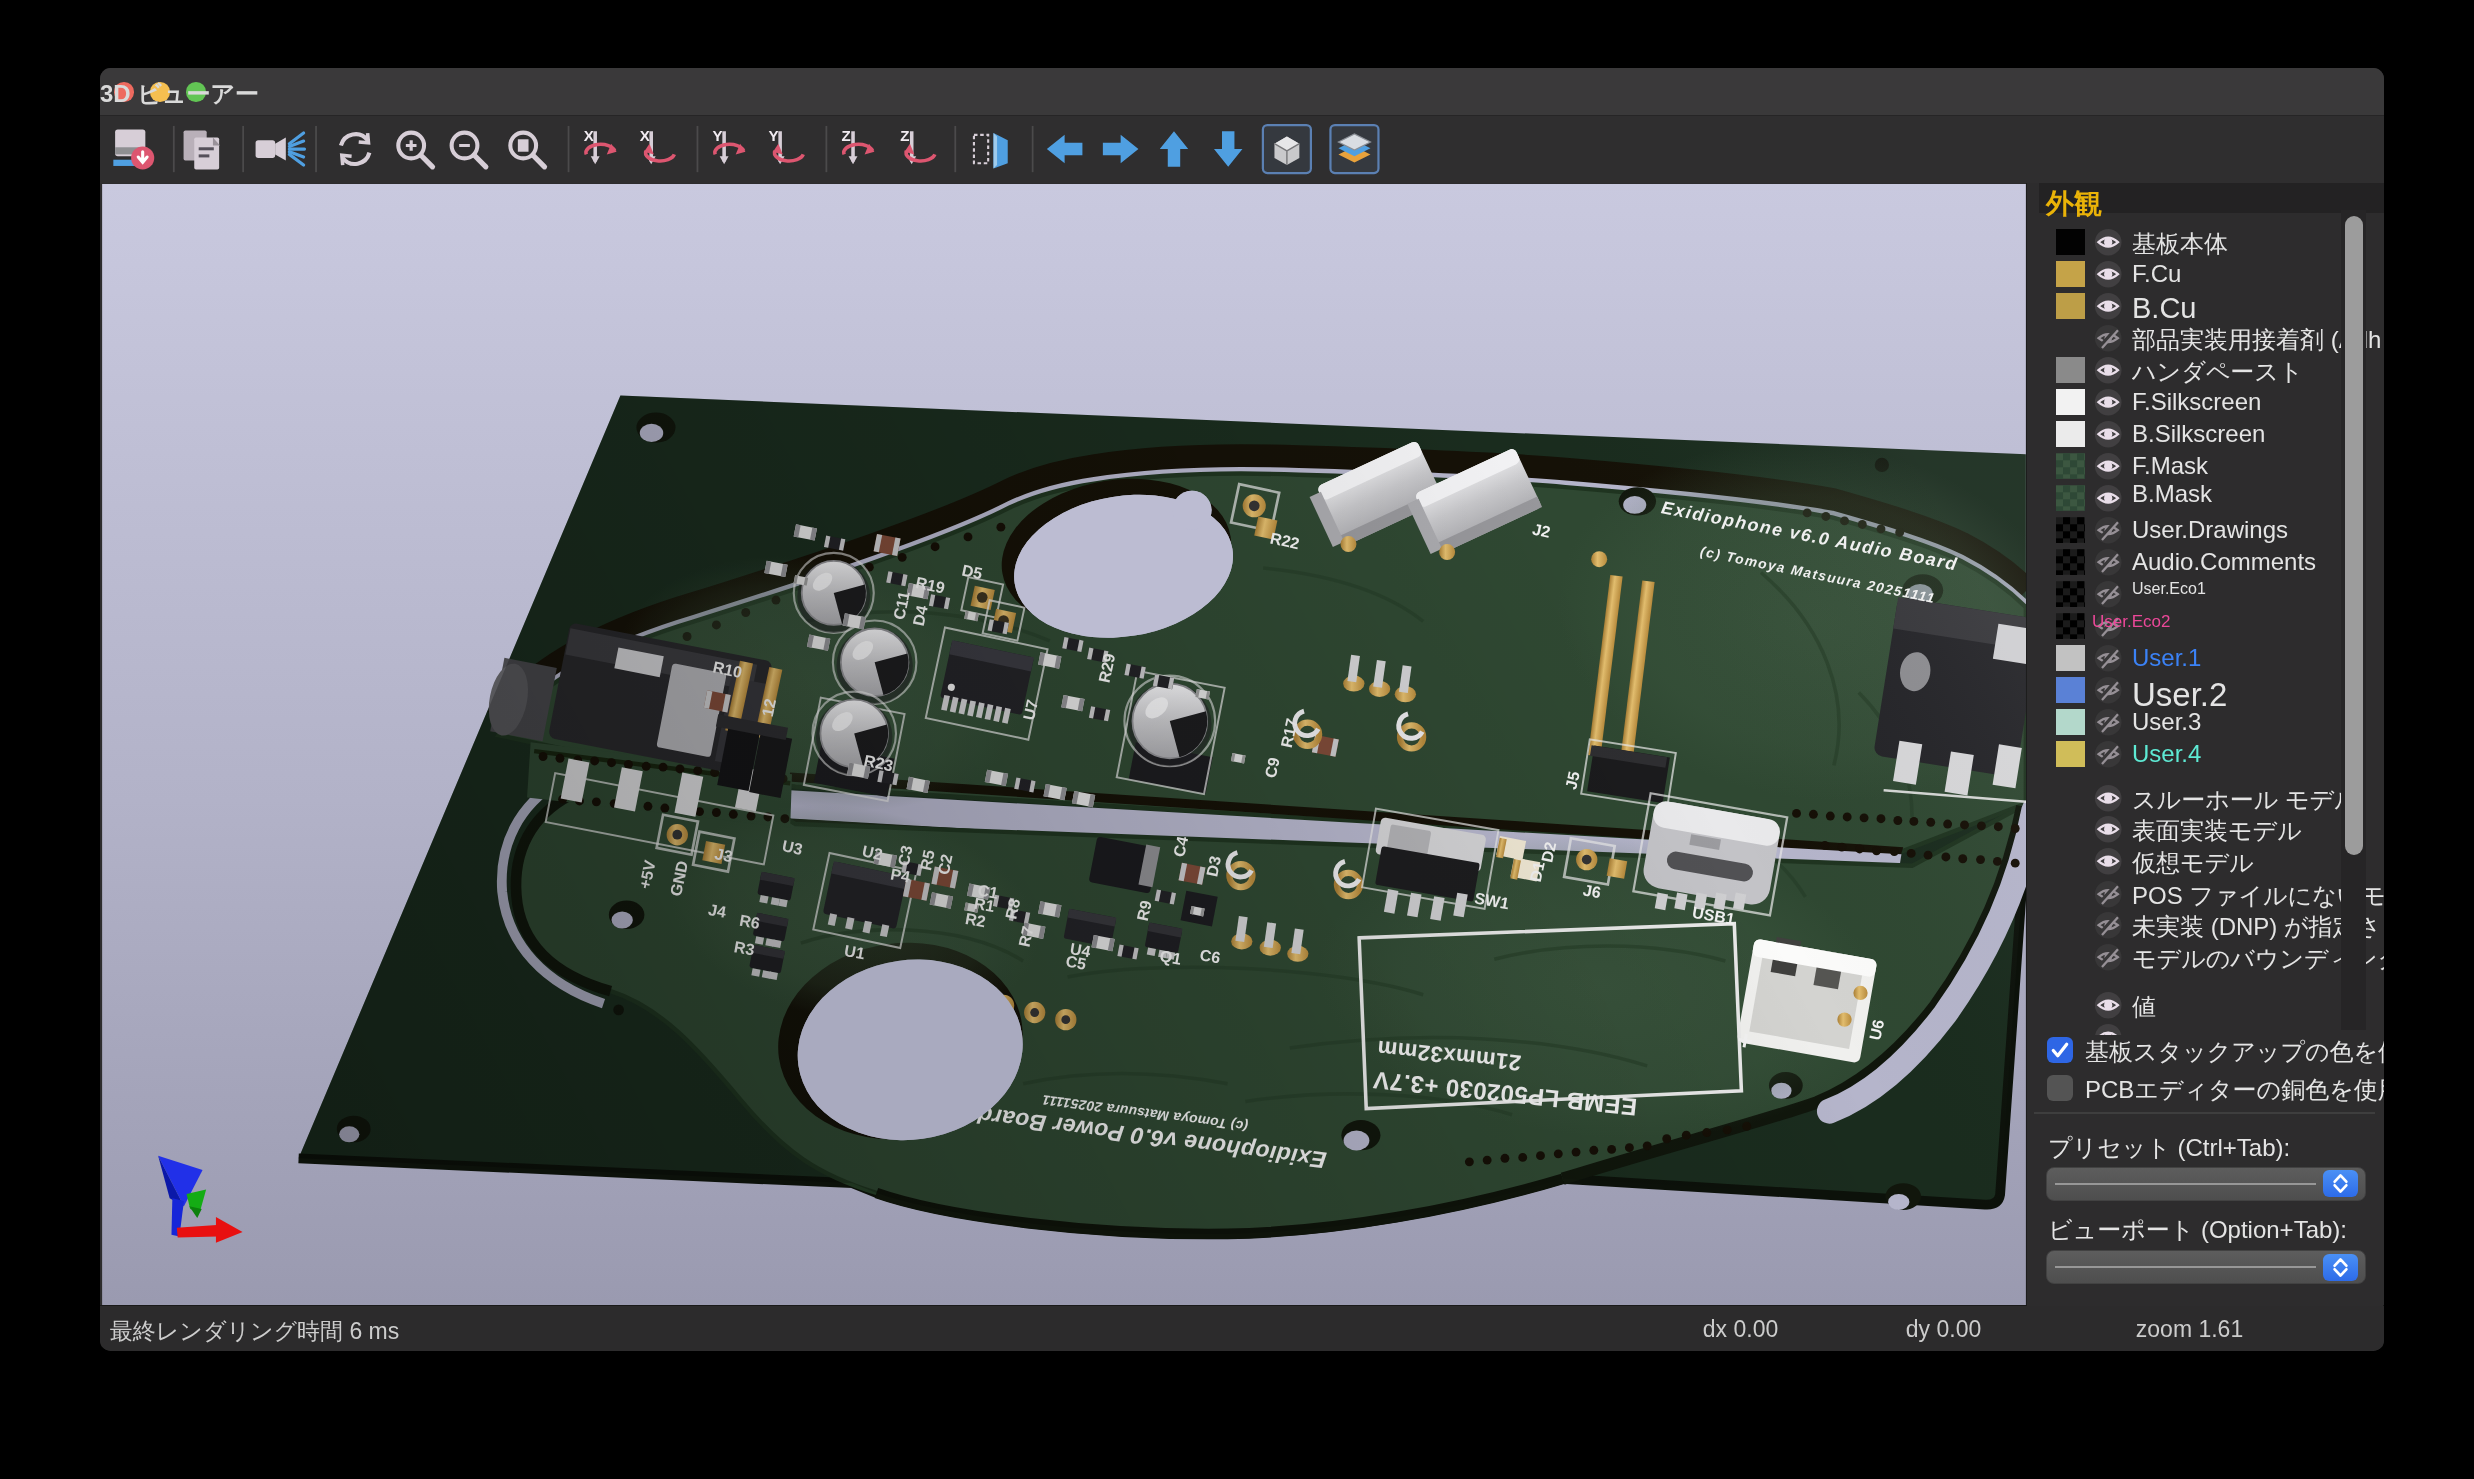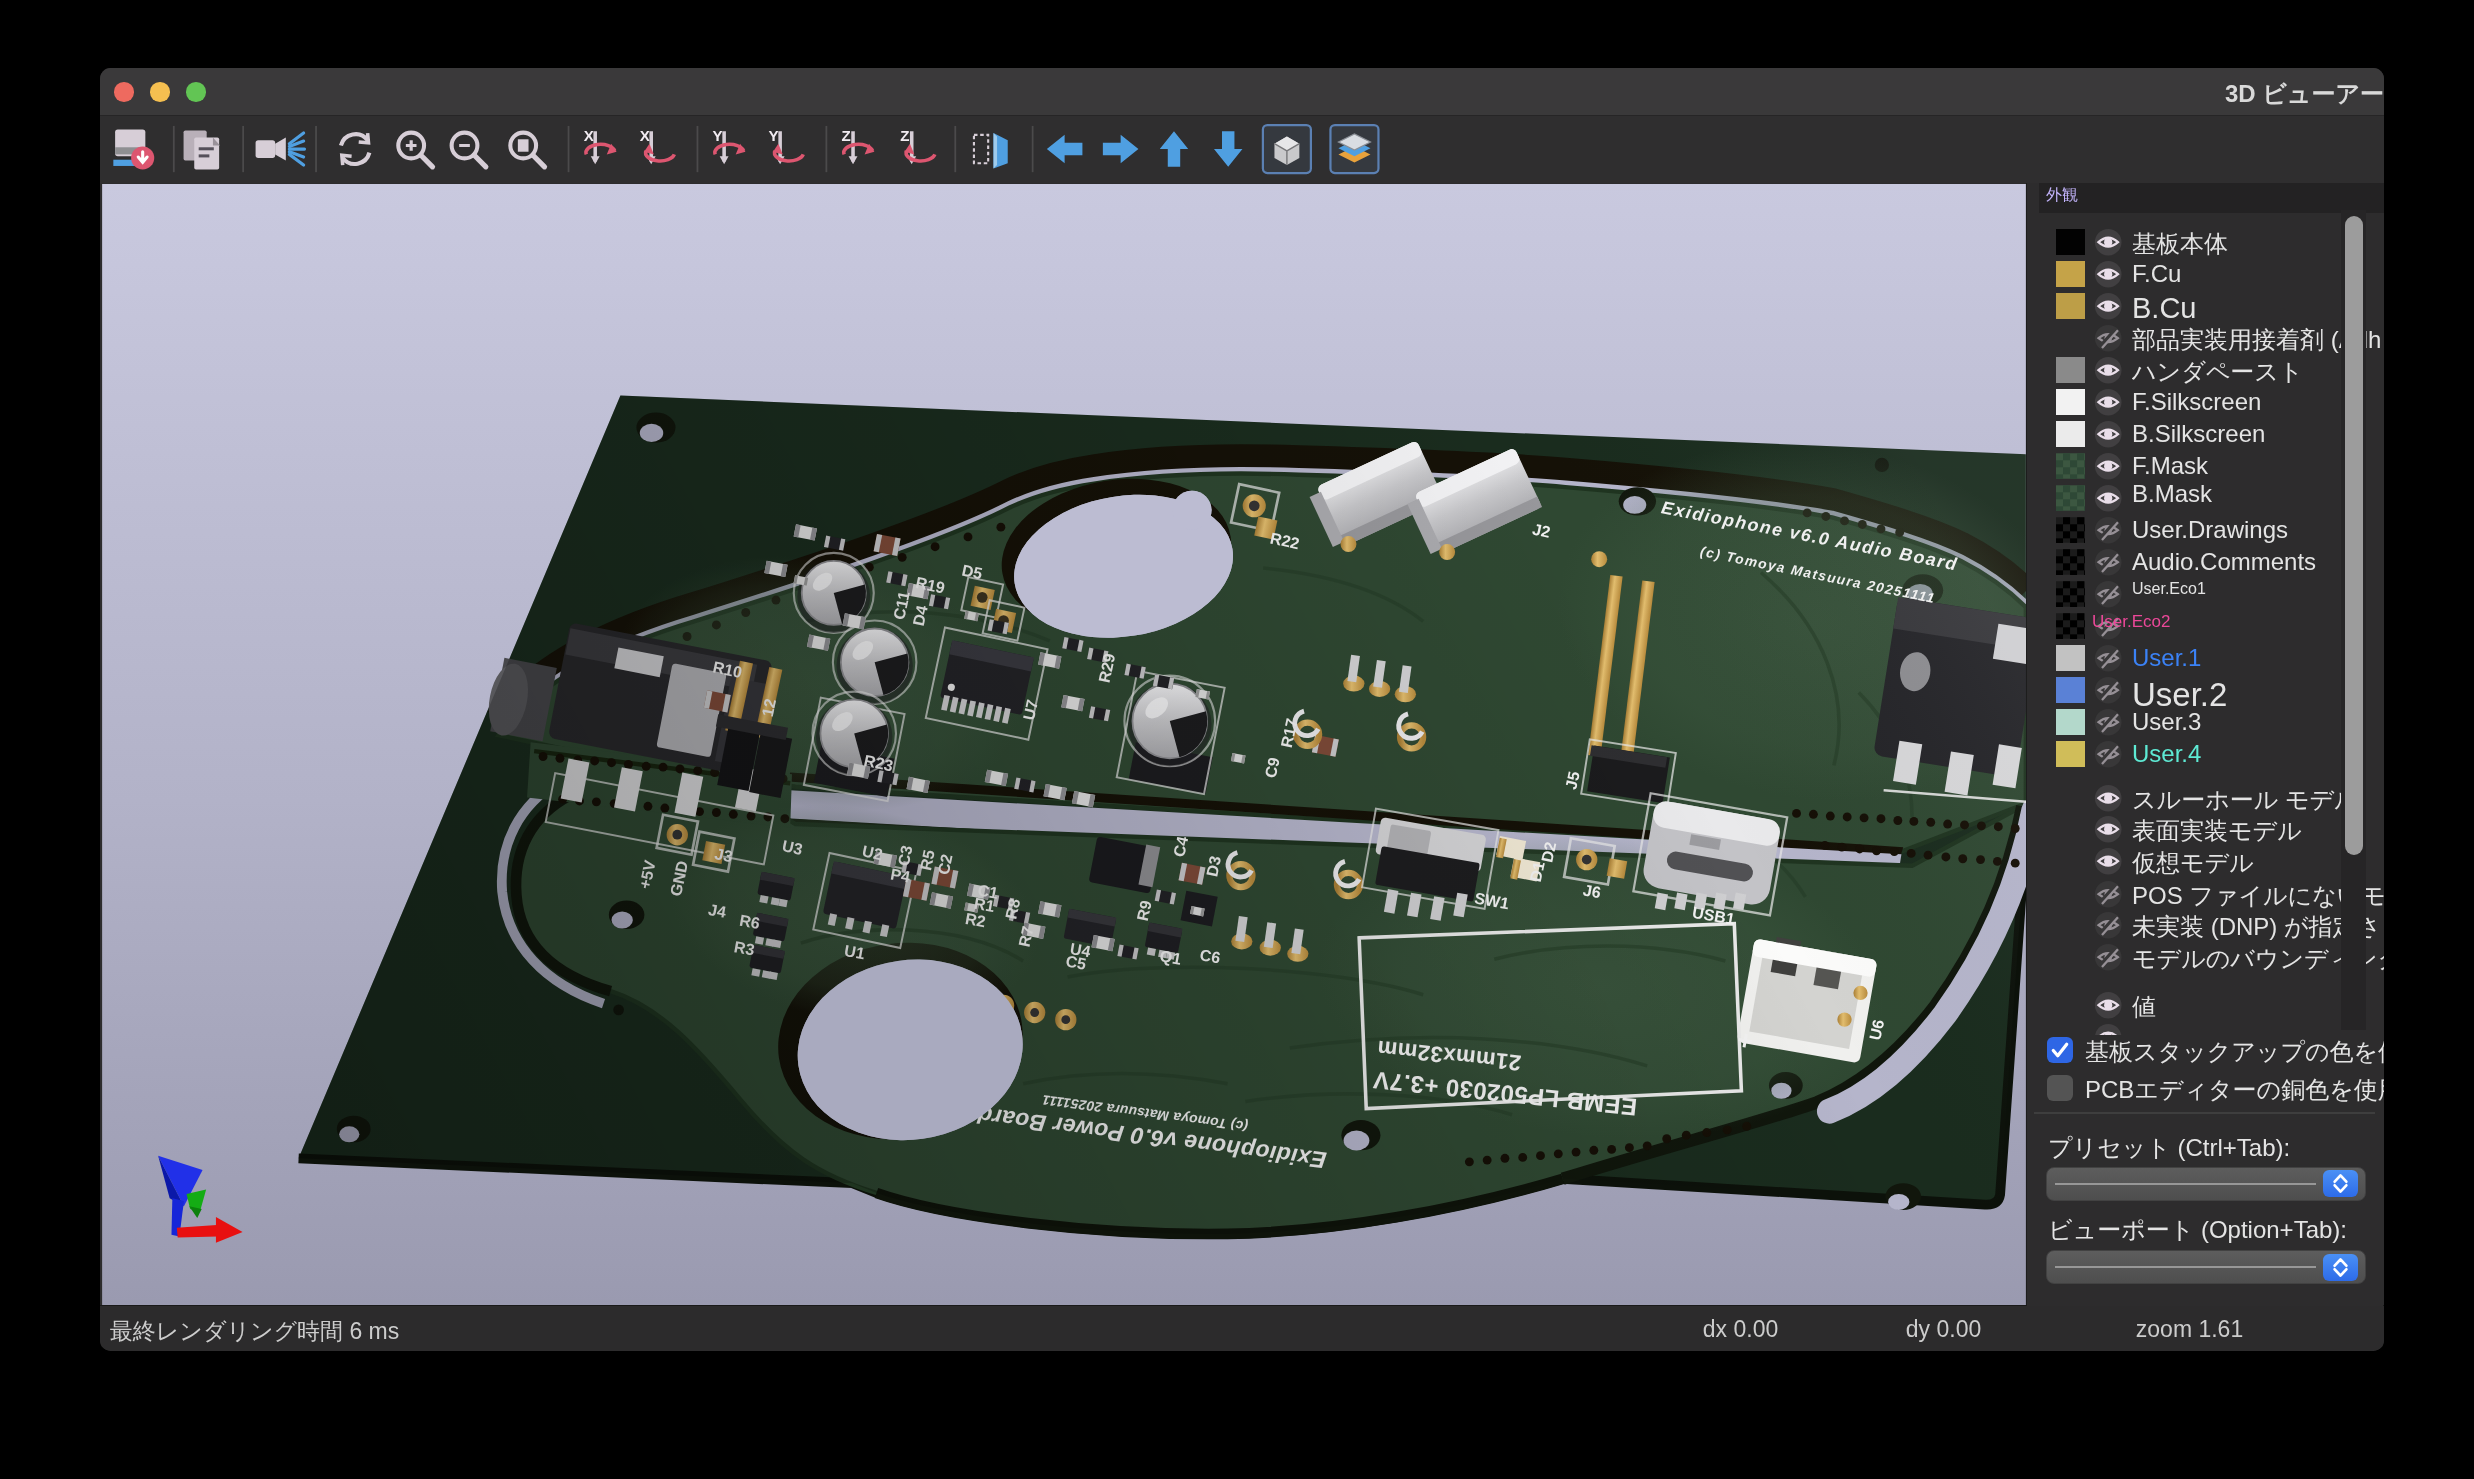--- a/index.html
+++ b/index.html
@@ -2,21 +2,21 @@
 <html style="font-size:14.2px"><head><meta charset="utf-8"><style>
 *{margin:0;padding:0;box-sizing:border-box}
 html,body{width:2475px;height:1479px;background:#000;overflow:hidden;font-family:"Liberation Sans",sans-serif}
 .abs{position:absolute}
 </style></head><body>
 <div class="abs" style="left:100px;top:68px;width:2284px;height:1283px;background:#2d2c2d;border-radius:10.7px;overflow:hidden">
     <div class="abs" style="left:0;top:0;width:2284px;height:48px;background:#3a393a;border-bottom:0.9px solid #262526"></div>
     <div class="abs" style="left:14.2px;top:14.2px;width:19.6px;height:19.6px;border-radius:50%;background:#ee6a5f"></div>
     <div class="abs" style="left:50px;top:14.2px;width:19.6px;height:19.6px;border-radius:50%;background:#f5bf50"></div>
     <div class="abs" style="left:86px;top:14.2px;width:19.6px;height:19.6px;border-radius:50%;background:#62c554"></div>
-    <div class="abs" style="left:0;top:9.8px;width:2284px;text-align:right;font-size:24px;font-weight:bold;color:#d9d9d9">3D ビューアー</div>
+    <div class="abs" style="left:0;top:9.8px;width:2284px;text-align:left;font-size:24px;font-weight:bold;color:#d9d9d9">3D ビューアー</div>
     <div class="abs" style="left:0;top:48px;width:2284px;height:67px;background:#2f2e2f"></div>
     <svg class="abs" style="left:0;top:48px" width="2284" height="67" viewBox="0 0 2569 75">
       <rect x="82" y="11" width="2" height="52" fill="#4b4a4b"></rect>
       <rect x="160" y="11" width="2" height="52" fill="#4b4a4b"></rect>
       <rect x="242" y="11" width="2" height="52" fill="#4b4a4b"></rect>
       <rect x="526" y="11" width="2" height="52" fill="#4b4a4b"></rect>
       <rect x="671" y="11" width="2" height="52" fill="#4b4a4b"></rect>
       <rect x="816" y="11" width="2" height="52" fill="#4b4a4b"></rect>
       <rect x="961" y="11" width="2" height="52" fill="#4b4a4b"></rect>
       <rect x="1048" y="11" width="2" height="52" fill="#4b4a4b"></rect>
@@ -136,21 +136,21 @@
         <path d="M-18 -8 L0 -17 L18 -8 L0 1 Z" fill="#d9dde2" stroke="#8a8f96" stroke-width="1.4"></path>
       </g>
     </svg>
     <div class="abs" style="left:0;top:1237px;width:2284px;height:45px;background:#2c2b2c;border-top:0.9px solid #1a1a1a"></div>
     <div class="abs" style="left:9.8px;top:1248px;font-size:23px;color:#cccccc">最終レンダリング時間 6 ms</div>
     <div class="abs" style="left:1596px;top:1248px;width:89px;text-align:center;font-size:23px;color:#cccccc">dx 0.00</div>
     <div class="abs" style="left:1799px;top:1248px;width:89px;text-align:center;font-size:23px;color:#cccccc">dy 0.00</div>
     <div class="abs" style="left:2023px;top:1248px;width:133px;text-align:center;font-size:23px;color:#cccccc;white-space:nowrap">zoom 1.61</div>
     <div class="abs" style="left:1926px;top:115px;width:357px;height:1123px;background:#2d2c2d;border-left:0.9px solid #1d1d1d"></div>
     <div class="abs" style="left:1939px;top:115px;width:345px;height:30px;background:#232223"></div>
-    <div class="abs" style="left:1946px;top:117px;font-size:16px;color:#c4b5fd;font-weight:normal">外観</div>
+    <div class="abs" style="left:1946px;top:117px;font-size:28px;color:#eab308;font-weight:bold">外観</div>
     <div class="abs" style="left:1956px;top:161px;width:29px;height:26px;background:#020202"></div>
     <div class="abs" style="left:1994px;top:160px"><svg width="28.4" height="28.4" viewBox="0 0 32 32">
         <circle cx="16" cy="16" r="15" fill="#413f41"></circle>
         <path d="M5 16 Q16 6 27 16 Q16 26 5 16 Z" fill="none" stroke="#e9dee9" stroke-width="2.6"></path>
         <circle cx="16" cy="16" r="4.6" fill="#e9dee9"></circle>
       </svg></div>
     <div class="abs" style="left:2032px;top:160px;font-size:24px;color:#e4e4e4;white-space:nowrap;width:293px;overflow:hidden">基板本体</div>
     <div class="abs" style="left:1956px;top:193px;width:29px;height:26px;background:#c5a348"></div>
     <div class="abs" style="left:1994px;top:192px"><svg width="28.4" height="28.4" viewBox="0 0 32 32">
         <circle cx="16" cy="16" r="15" fill="#413f41"></circle>

